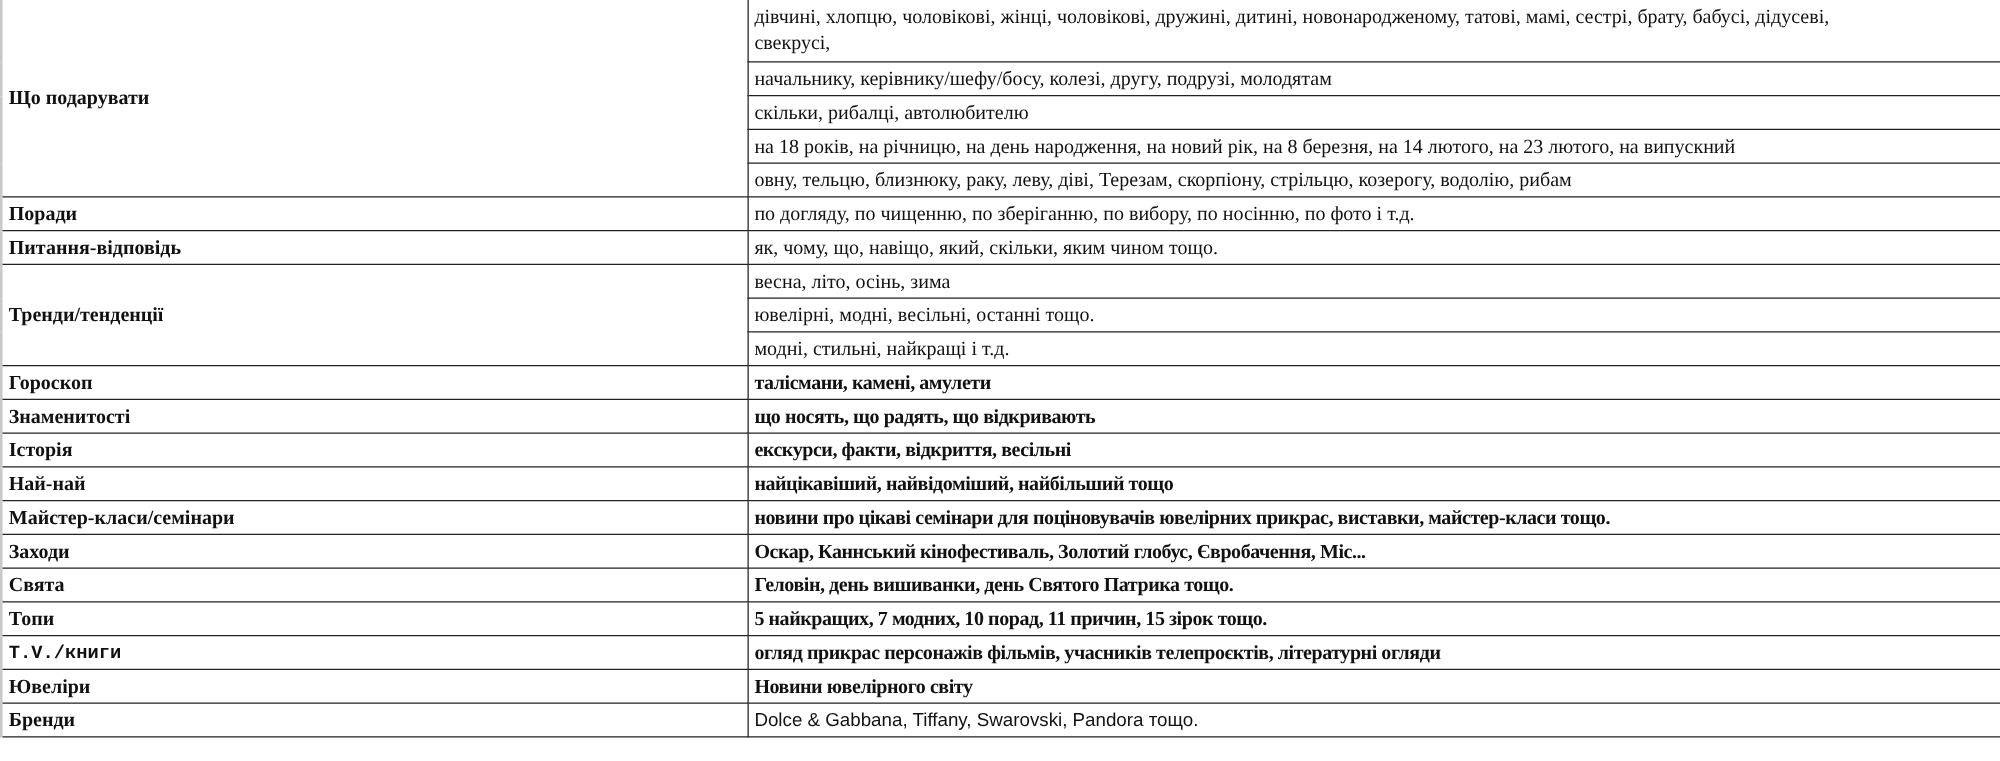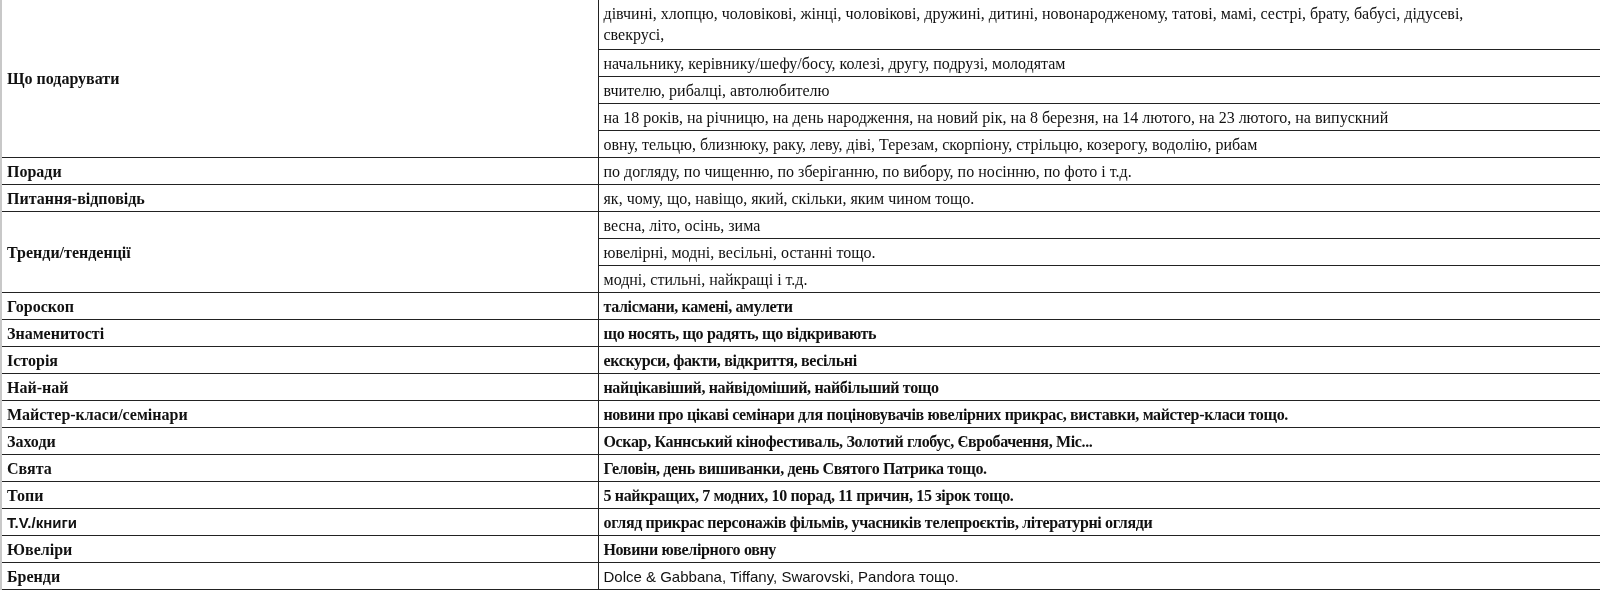--- a/index.html
+++ b/index.html
@@ -58,21 +58,21 @@
     td.val.sans {
       font-family: "Liberation Sans", "DejaVu Sans", sans-serif;
       font-size: 15px;
       margin-top: 47px;
     }
     td.val.cond {
       letter-spacing: -0.35px;
       font-weight: bold;
     }
     td.cat.sans {
-      font-family: Liberation Sans, sans-serif;
+      font-family: Liberation Mono, monospace;
       font-size: 15px;
     }
     .row-last td { border-bottom: 1.5px solid #222; }
   </style>
 </head>
 <body>
 
 <div class="sheet">
   <table class="topics">
     <colgroup>
@@ -82,21 +82,21 @@
     <tbody>
 
       <tr>
         <td class="cat" rowspan="5">Що подарувати</td>
         <td class="val wrap">дівчині, хлопцю, чоловікові, жінці, чоловікові, дружині, дитині, новонародженому, татові, мамі, сестрі, брату, бабусі, дідусеві, свекрусі,</td>
       </tr>
       <tr>
         <td class="val">начальнику, керівнику/шефу/босу, колезі, другу, подрузі, молодятам</td>
       </tr>
       <tr>
-        <td class="val">вчителю, рибалці, автолюбителю</td>
+        <td class="val">скільки, рибалці, автолюбителю</td>
       </tr>
       <tr>
         <td class="val">на 18 років, на річницю, на день народження, на новий рік, на 8 березня, на 14 лютого, на 23 лютого, на випускний</td>
       </tr>
       <tr>
         <td class="val">овну, тельцю, близнюку, раку, леву, діві, Терезам, скорпіону, стрільцю, козерогу, водолію, рибам</td>
       </tr>
 
       <tr>
         <td class="cat">Поради</td>
@@ -159,21 +159,21 @@
         <td class="val cond">5 найкращих, 7 модних, 10 порад, 11 причин, 15 зірок тощо.</td>
       </tr>
 
       <tr>
         <td class="cat sans">T.V./книги</td>
         <td class="val cond">огляд прикрас персонажів фільмів, учасників телепроєктів, літературні огляди</td>
       </tr>
 
       <tr>
         <td class="cat">Ювеліри</td>
-        <td class="val cond">Новини ювелірного овну</td>
+        <td class="val cond">Новини ювелірного світу</td>
       </tr>
 
       <tr class="row-last">
         <td class="cat">Бренди</td>
         <td class="val sans">Dolce &amp; Gabbana, Tiffany, Swarovski, Pandora тощо.</td>
       </tr>
     </tbody>
   </table>
 </div>
 

